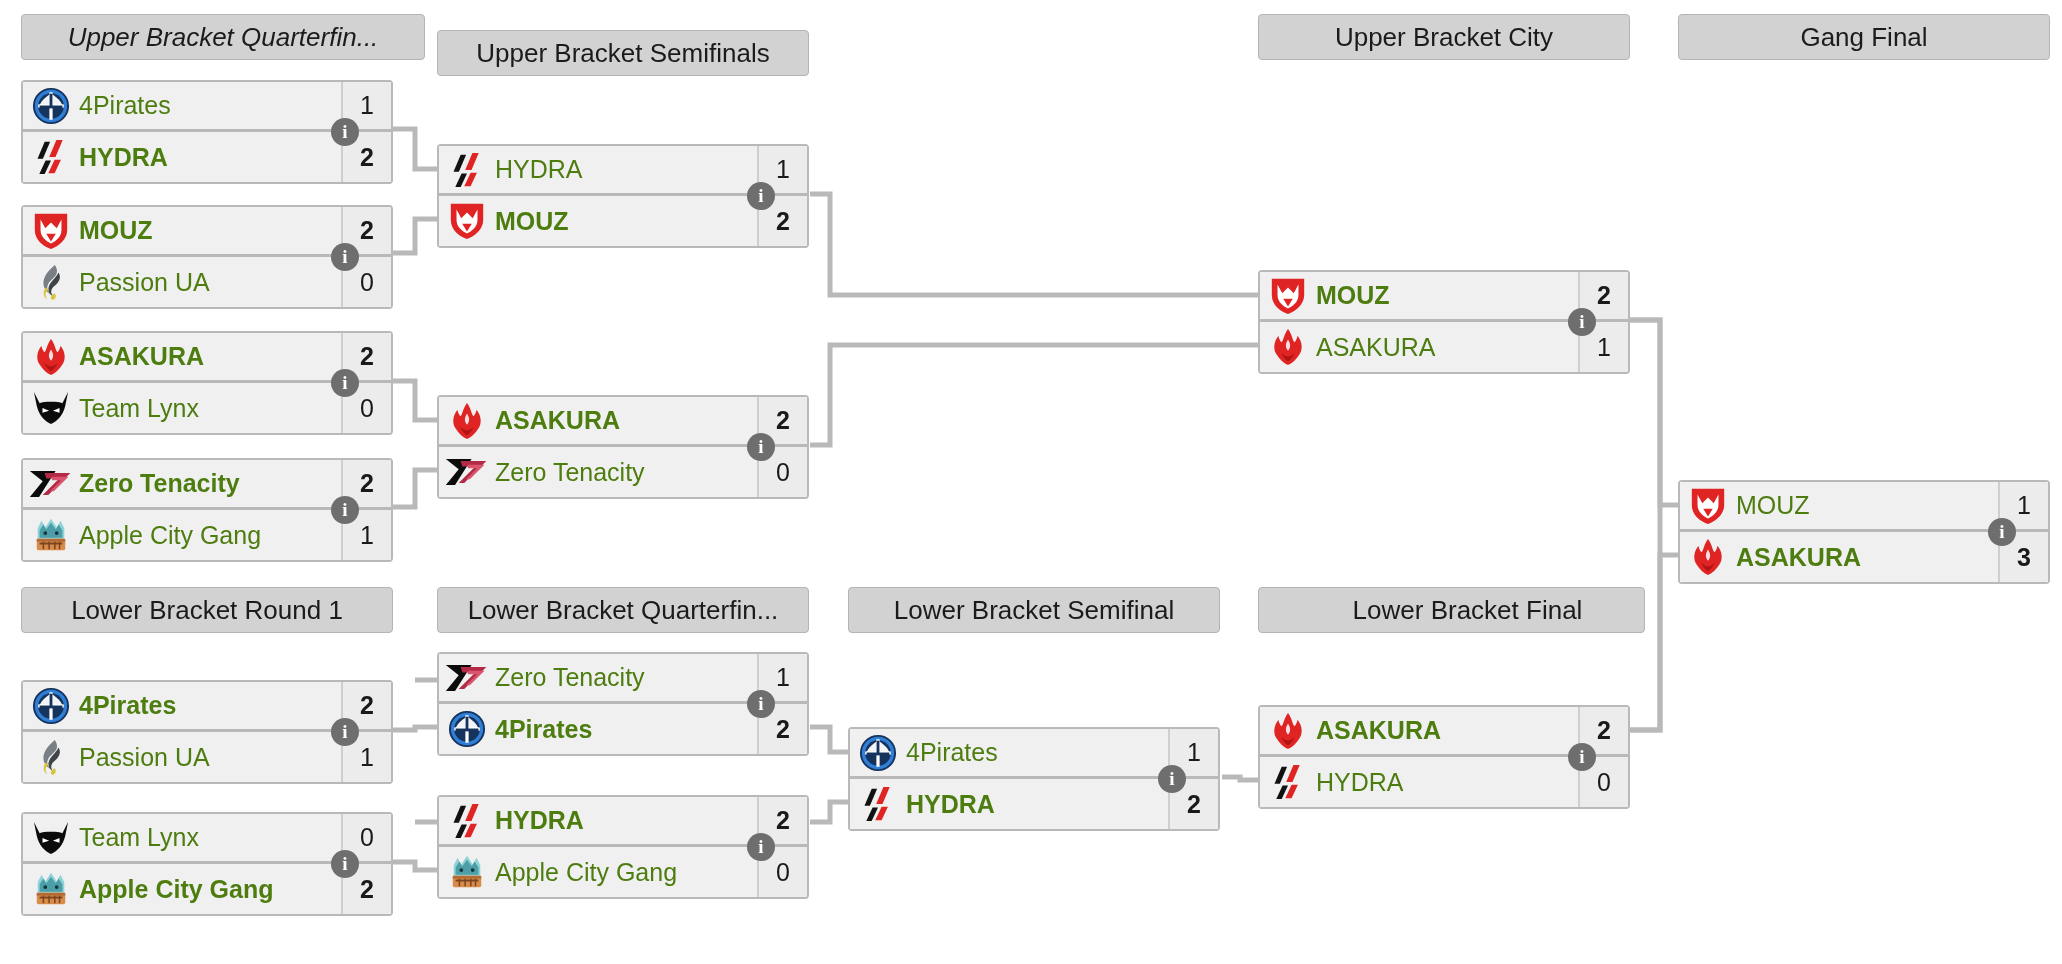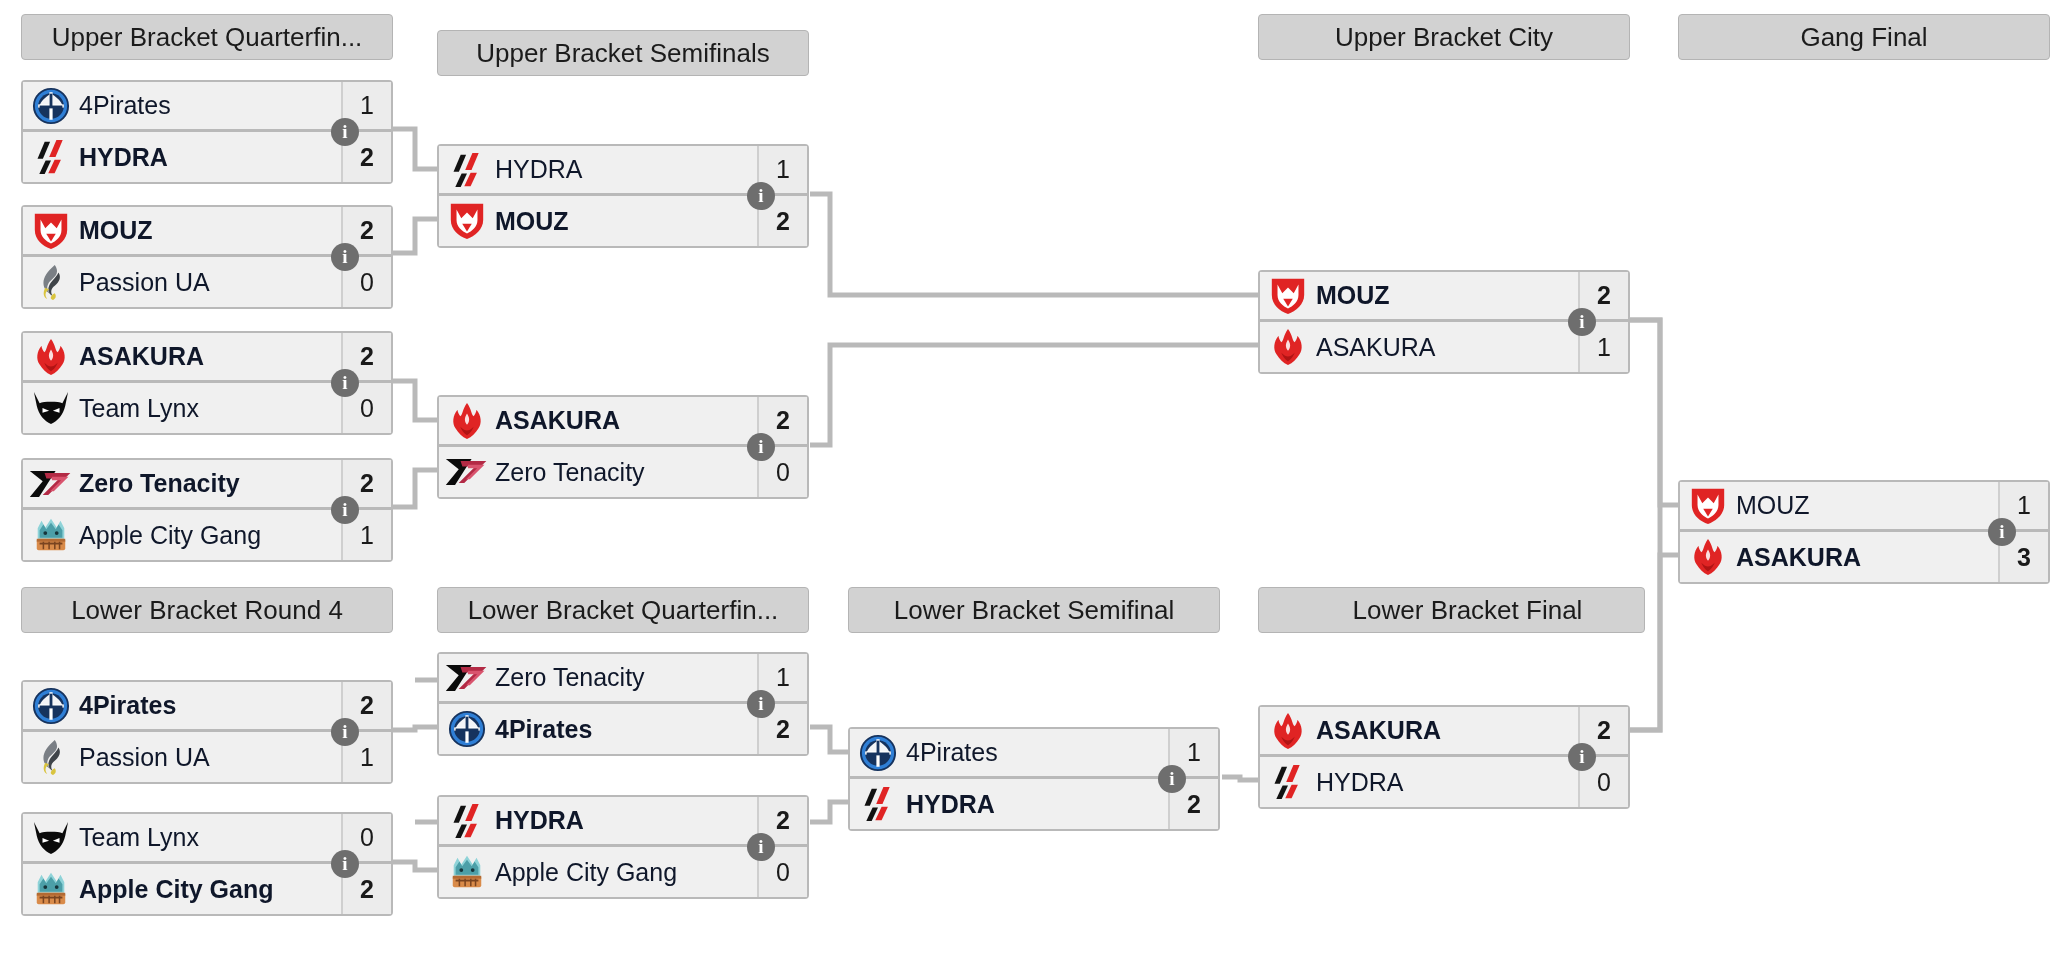--- a/index.html
+++ b/index.html
@@ -59,21 +59,21 @@
     min-width:56px;
     height:50px;
     display:flex;
     align-items:center;
     justify-content:center;
   }
   .logo svg{display:block;}
   .tname{
     flex:1 1 auto;
     font-size:25px;
-    color:#0f172a;
+    color:#4d7c0f;
     white-space:nowrap;
     overflow:hidden;
     text-overflow:ellipsis;
     padding-right:6px;
   }
   .tname.win{font-weight:bold;}
   .score{
     width:50px;
     min-width:50px;
     height:100%;
@@ -142,26 +142,26 @@
       <path d="M810 727 L830 727 L830 752 L848 752"></path>
 
       <path d="M810 822 L830 822 L830 802 L848 802"></path>
 
       <path d="M1222 777 L1240 777 L1240 780 L1258 780"></path>
 
       <path d="M1630 730 L1660 730 L1660 555 L1678 555"></path>
     </g>
   </svg>
 
-  <div class="round-header" style="left:21px;top:14px;width:372px;">Upper Bracket Quarterfin...</div>
+  <div class="round-header" style="left:21px;top:14px;width:404px;font-style:italic;">Upper Bracket Quarterfin...</div>
   <div class="round-header" style="left:437px;top:30px;width:372px;">Upper Bracket Semifinals</div>
   <div class="round-header" style="left:1258px;top:14px;width:372px;">Upper Bracket City</div>
   <div class="round-header" style="left:1678px;top:14px;width:372px;">Gang Final</div>
 
-  <div class="round-header" style="left:21px;top:587px;width:372px;">Lower Bracket Round 4</div>
+  <div class="round-header" style="left:21px;top:587px;width:372px;">Lower Bracket Round 1</div>
   <div class="round-header" style="left:848px;top:587px;width:372px;">Lower Bracket Semifinal</div>
   <div class="round-header" style="left:437px;top:587px;width:372px;">Lower Bracket Quarterfin...</div>
   <div class="round-header" style="left:1258px;top:587px;width:387px;padding-left:40px;">Lower Bracket Final</div>
 
   <div class="match" style="left:21px;top:80px;">
       <div class="row top">
         <div class="logo">
           <svg width="38" height="38" viewBox="0 0 40 40">
       <circle cx="20" cy="20" r="18" fill="#2f7fd6"></circle>
       <circle cx="20" cy="20" r="13.5" fill="#16335e"></circle>

